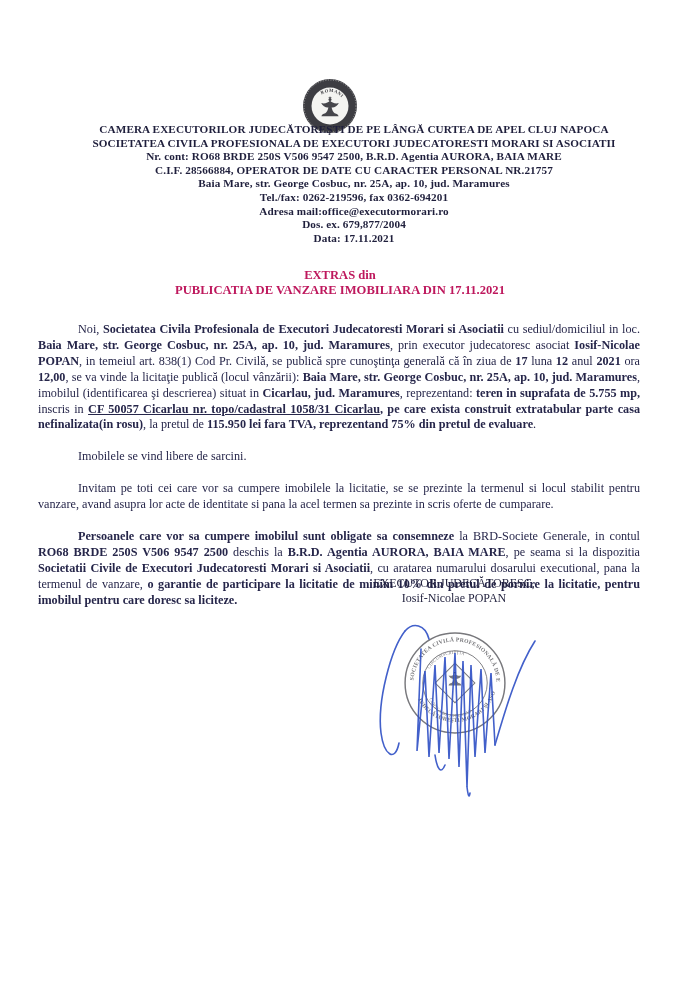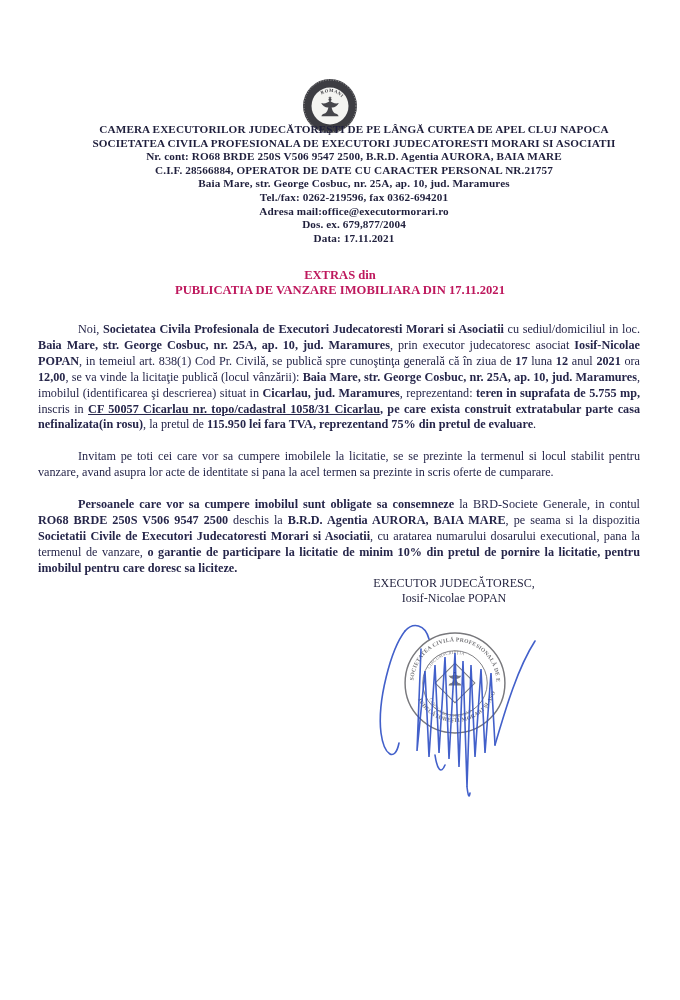--- a/index.html
+++ b/index.html
@@ -69,20 +69,21 @@
     <div>Data: 17.11.2021</div>
   </div>
 
   <div class="title">
     <div>EXTRAS din</div>
     <div>PUBLICATIA DE VANZARE IMOBILIARA DIN 17.11.2021</div>
   </div>
 
   <div class="bodytext">
     <p><span>Noi, </span><span class="seg-b">Societatea Civila Profesionala de Executori Judecatoresti Morari si Asociatii</span><span> cu sediul/domiciliul in loc. </span><span class="seg-b">Baia Mare, str. George Cosbuc, nr. 25A, ap. 10, jud. Maramures</span><span>, prin executor judecatoresc asociat </span><span class="seg-b">Iosif-Nicolae POPAN</span><span>, in temeiul art. 838(1) Cod Pr. Civilă, se publică spre cunoştinţa generală că în ziua de </span><span class="seg-b">17</span><span> luna </span><span class="seg-b">12</span><span> anul </span><span class="seg-b">2021</span><span> ora </span><span class="seg-b">12,00</span><span>, se va vinde la licitaţie publică (locul vânzării): </span><span class="seg-b">Baia Mare, str. George Cosbuc, nr. 25A, ap. 10, jud. Maramures</span><span>, imobilul (identificarea şi descrierea) situat in </span><span class="seg-b">Cicarlau, jud. Maramures</span><span>, reprezentand: </span><span class="seg-b">teren in suprafata de 5.755 mp,</span><span> inscris in </span><span class="seg-b seg-u">CF 50057 Cicarlau nr. topo/cadastral 1058/31 Cicarlau</span><span class="seg-b">, pe care exista construit extratabular parte casa nefinalizata(in rosu)</span><span>, la pretul de </span><span class="seg-b">115.950 lei fara TVA, reprezentand 75% din pretul de evaluare</span><span>.</span></p>
+    <p><span>Imobilele se vind libere de sarcini.</span></p>
     <p><span>Invitam pe toti cei care vor sa cumpere imobilele la licitatie, se se prezinte la termenul si locul stabilit pentru vanzare, avand asupra lor acte de identitate si pana la acel termen sa prezinte in scris oferte de cumparare.</span></p>
     <p><span class="seg-b seg-i">Persoanele care vor sa cumpere imobilul sunt obligate sa consemneze</span><span> la BRD-Societe Generale, in contul </span><span class="seg-b">RO68 BRDE 250S V506 9547 2500</span><span>  deschis la </span><span class="seg-b">B.R.D. Agentia AURORA, BAIA MARE</span><span>, pe seama si la dispozitia </span><span class="seg-b">Societatii Civile de Executori Judecatoresti Morari si Asociatii</span><span>, cu aratarea numarului dosarului executional, pana la termenul de vanzare, </span><span class="seg-b seg-i">o garantie de participare la licitatie de minim 10% din pretul de pornire la licitatie, pentru imobilul pentru care doresc sa liciteze.</span></p>
   </div>
 
   <div class="sig">
     <div>EXECUTOR JUDECĂTORESC,</div>
     <div>Iosif-Nicolae POPAN</div>
   </div>
 
   <svg class="stamp" viewBox="0 0 100 100">

